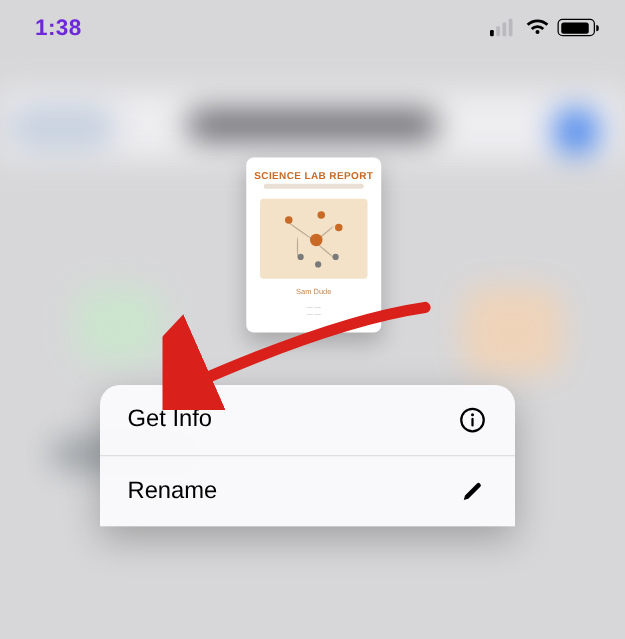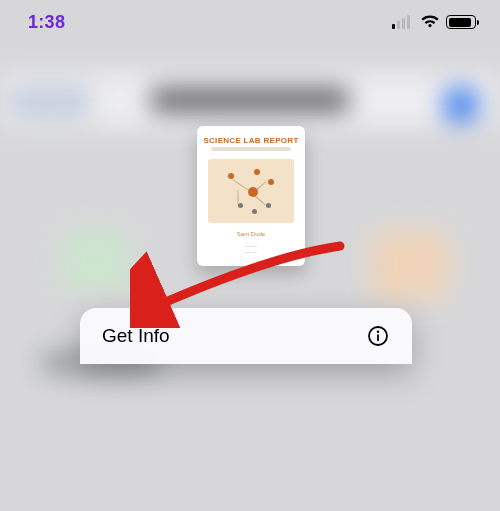--- a/index.html
+++ b/index.html
@@ -222,20 +222,28 @@
   <div class="menu-item">
     <span>Get Info</span>
     <span class="mi-icon">
       <svg width="22" height="22" viewBox="0 0 22 22" fill="none">
         <circle cx="11" cy="11" r="9" stroke="#000" stroke-width="1.8"></circle>
         <circle cx="11" cy="6.8" r="1.2" fill="#000"></circle>
         <rect x="10.1" y="9.2" width="1.8" height="7" rx="0.9" fill="#000"></rect>
       </svg>
     </span>
   </div>
+  <div class="menu-item">
+    <span>Rename</span>
+    <span class="mi-icon">
+      <svg width="20" height="20" viewBox="0 0 20 20">
+        <path d="M3 17l1-3.6L13.6 3.8a1.6 1.6 0 0 1 2.3 0l.3.3a1.6 1.6 0 0 1 0 2.3L6.6 16 3 17z" fill="#000"></path>
+      </svg>
+    </span>
+  </div>
 </div>
 
 <svg class="arrow" style="left:130px; top:238px;" width="220" height="90" viewBox="0 0 220 90">
   <defs>
     <marker id="ah" markerWidth="14" markerHeight="12" refX="2" refY="6" orient="auto">
       <path d="M0 0 L14 6 L0 12 z" fill="#d9201a"></path>
     </marker>
   </defs>
   <path d="M210 8 Q 140 18 22 70" stroke="#d9201a" stroke-width="9" fill="none" marker-end="url(#ah)" stroke-linecap="round"></path>
 </svg>

